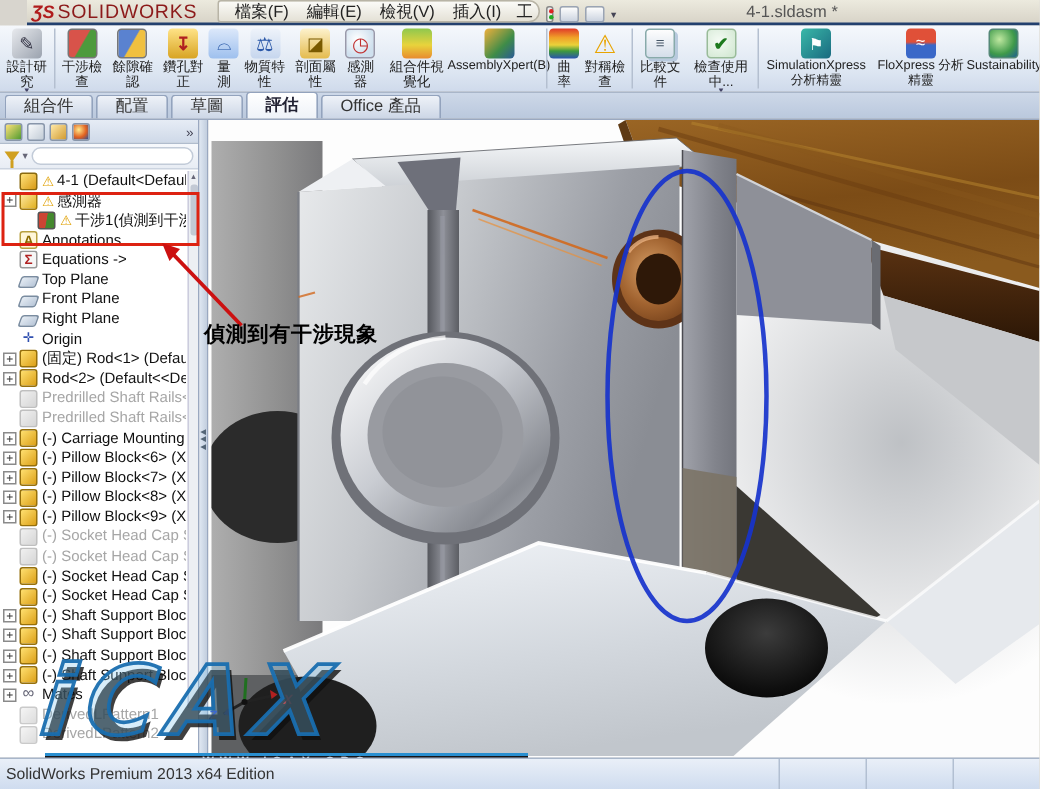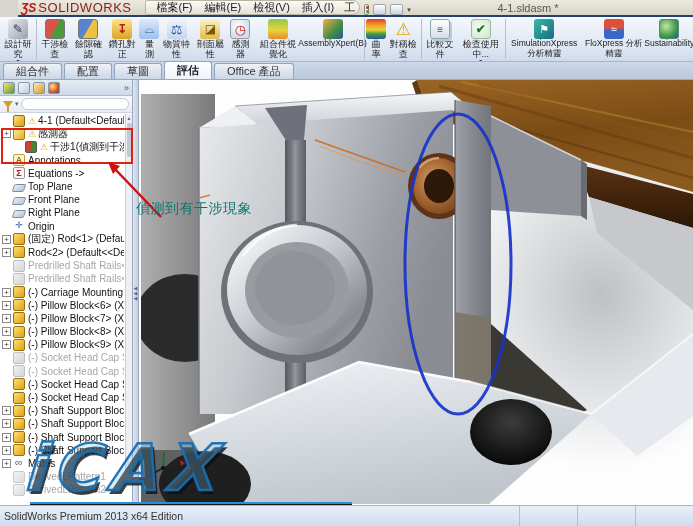--- a/index.html
+++ b/index.html
@@ -109,22 +109,22 @@
   .splitter{position:absolute;left:133px;top:80px;width:6px;height:425px;
     background:linear-gradient(90deg,#dfe7f2,#c2cede);border-right:1px solid #9aa8c0;
     display:flex;flex-direction:column;justify-content:center;align-items:center;gap:1px}
   .splitter span{font-size:5px;color:#567;line-height:4px}
 
   
   .viewport{position:absolute;left:139px;top:80px;width:554px;height:425px;background:#fff}
 
   
   .anno-svg{position:absolute;left:0;top:0;width:693px;height:526px;pointer-events:none}
-  .anno-text{position:absolute;left:136px;top:200px;font-family:"DejaVu Serif",serif;
-    font-weight:normal;font-size:14px;color:#0f766e;letter-spacing:.5px;pointer-events:none}
+  .anno-text{position:absolute;left:136px;top:214px;font-family:"DejaVu Serif",serif;
+    font-weight:bold;font-size:14px;color:#000000;letter-spacing:.5px;pointer-events:none}
 
   
   .wm-big{position:absolute;left:28px;top:436px;width:340px;font-family:"DejaVu Sans",sans-serif;
     font-weight:bold;font-style:italic;font-size:64px;letter-spacing:8px;line-height:1;
     color:rgba(125,195,235,0.30);-webkit-text-stroke:2.5px rgba(25,110,175,.95);
     text-shadow:3px 4px 0 rgba(15,15,15,.8);transform:skewX(-6deg);pointer-events:none}
   .wm-banner{position:absolute;left:30px;top:502px;width:322px;height:11px;
     background:linear-gradient(#141418,#20242e);border-top:2px solid #2a8fd0;border-bottom:2px solid #2a8fd0;
     color:#eaf5ff;font-size:8px;font-weight:bold;letter-spacing:4px;text-align:center;line-height:7px;pointer-events:none}
 

